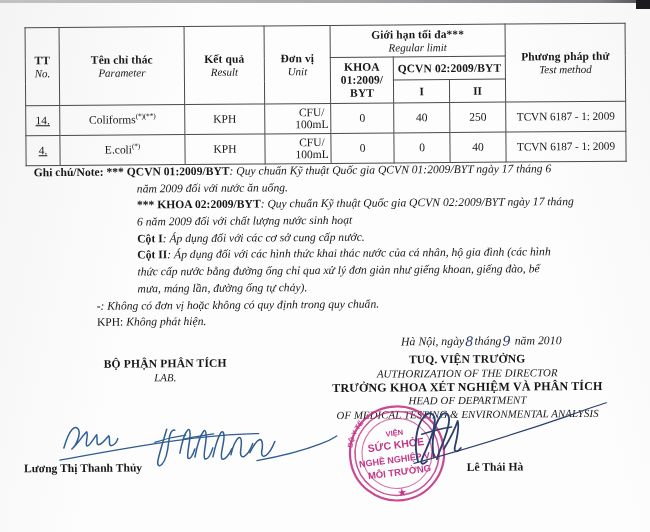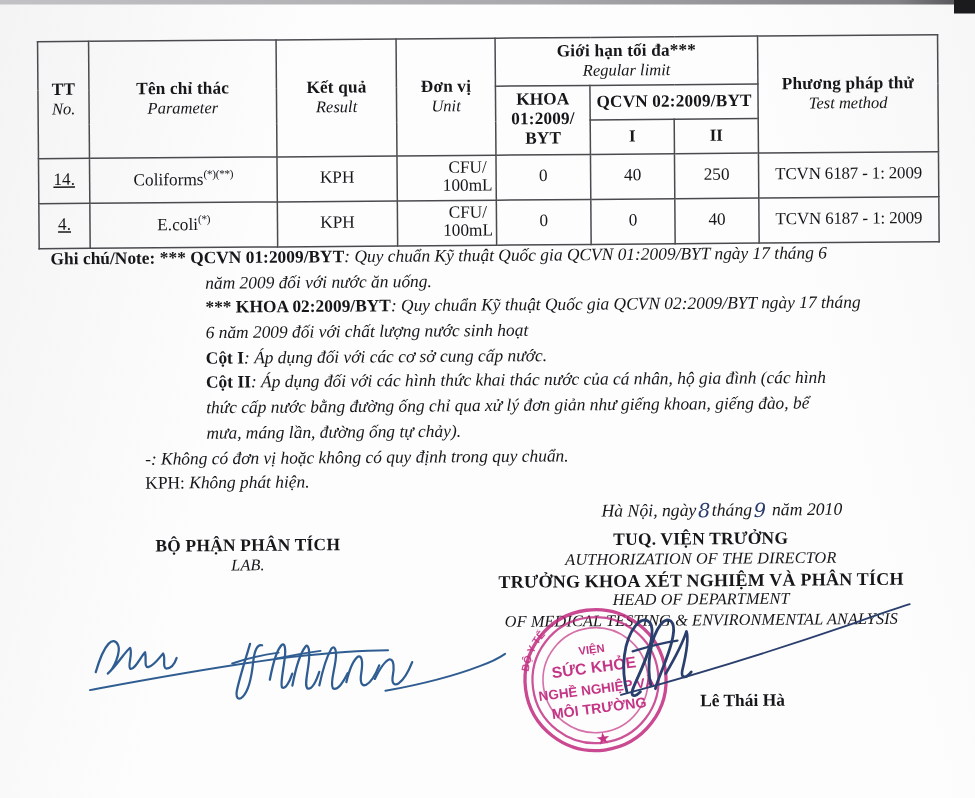--- a/index.html
+++ b/index.html
@@ -377,16 +377,17 @@
     <g fill="none" stroke="#2b3f6e" stroke-linecap="round" stroke-linejoin="round">
       <path d="M18 60 C14 44, 16 26, 24 16 C30 9, 36 12, 35 22 C34 34, 26 48, 22 58 C20 63, 23 64, 27 60" stroke-width="1.9"></path>
       <path d="M34 56 C31 42, 34 24, 41 15 C46 9, 51 13, 49 23 C47 35, 39 50, 37 58" stroke-width="1.9"></path>
       <path d="M22 33 C32 30, 44 27, 52 26" stroke-width="1.5"></path>
       <path d="M44 48 C50 38, 56 26, 58 20 C60 26, 57 38, 55 46 C54 51, 57 52, 61 47" stroke-width="1.8"></path>
       <path d="M14 62 C60 50, 120 32, 168 16 C188 9, 200 5, 207 3" stroke-width="1.2"></path>
     </g>
   </svg>
 
   <div class="names-left">
+    <span>Lương Thị Thanh Thủy</span>
   </div>
   <div class="name-right">Lê Thái Hà</div>
 
 </div>
 
 </body></html>

